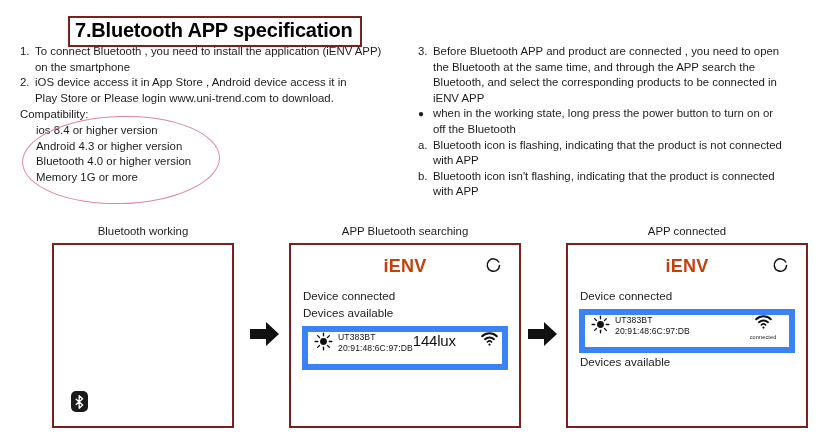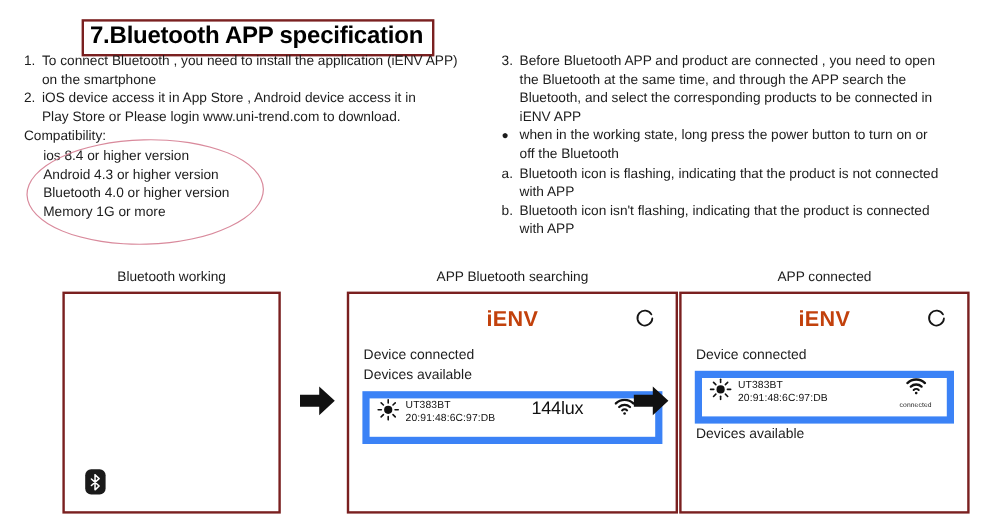--- a/index.html
+++ b/index.html
@@ -89,21 +89,21 @@
     height: 14px;
   }
   .panel {
     border: 2px solid #7a2020;
     background: #fff;
     box-sizing: border-box;
     position: relative;
   }
 
   #wrap-1 { left: 52px;  width: 182px; }
-  #wrap-2 { left: 289px; width: 276px; }
+  #wrap-2 { left: 289px; width: 232px; }
   #wrap-3 { left: 566px; width: 242px; }
 
   #panel-1 { height: 185px; }
   #panel-2 { height: 185px; }
   #panel-3 { height: 185px; }
 
   
   #lcd-area {
     position: absolute;
     left: 0; top: 0; right: 0; bottom: 0;

